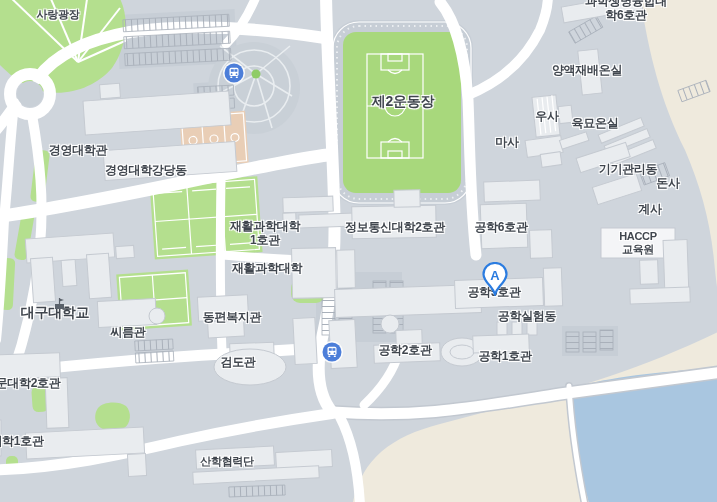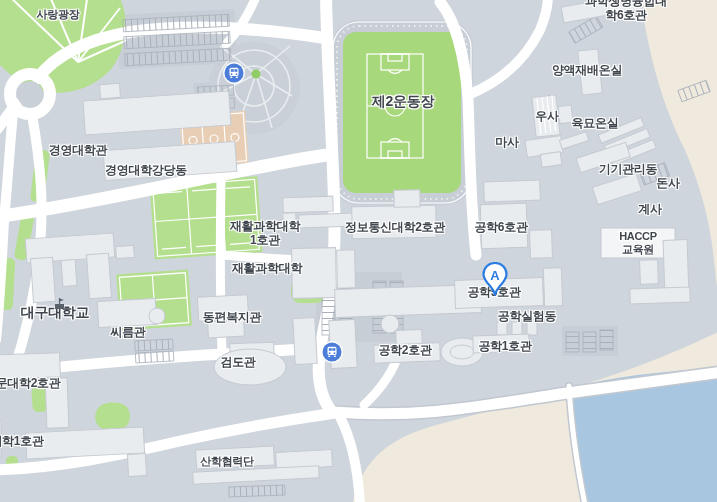--- a/index.html
+++ b/index.html
@@ -284,21 +284,21 @@
       <div class="lbl" style="left: 501px; top: 227px;">공학6호관</div>
       <div class="lbl mid" style="left: 638px; top: 243px;">HACCP
 교육원</div>
       <div class="lbl" style="left: 494px; top: 292px;">공학5호관</div>
       <div class="lbl" style="left: 527px; top: 316px;">공학실험동</div>
       <div class="lbl big" style="left: 55px; top: 312px;">대구대학교</div>
       <div class="lbl" style="left: 128px; top: 332px;">씨름관</div>
       <div class="lbl" style="left: 232px; top: 317px;">동편복지관</div>
       <div class="lbl" style="left: 238px; top: 362px;">검도관</div>
       <div class="lbl" style="left: 405px; top: 350px;">공학2호관</div>
-      <div class="lbl" style="left: 505px; top: 346px;">공학1호관</div>
+      <div class="lbl" style="left: 505px; top: 356px;">공학1호관</div>
       <div class="lbl" style="left: 28px; top: 383px;">문대학2호관</div>
       <div class="lbl" style="left: 17px; top: 441px;">대학1호관</div>
       <div class="lbl mid" style="left: 227px; top: 461px;">산학협력단</div>
     </div>
 
   <div class="poi" style="left:53px;top:298px;">
     <svg width="13" height="12" viewBox="0 0 13 12">
       <rect x="2" y="6" width="9" height="5" fill="#5a616a"></rect>
       <path d="M6.5 0 V6" stroke="#5a616a" stroke-width="1.2"></path>
       <path d="M6.5 0.5 L11 2 L6.5 3.5 Z" fill="#5a616a"></path>

